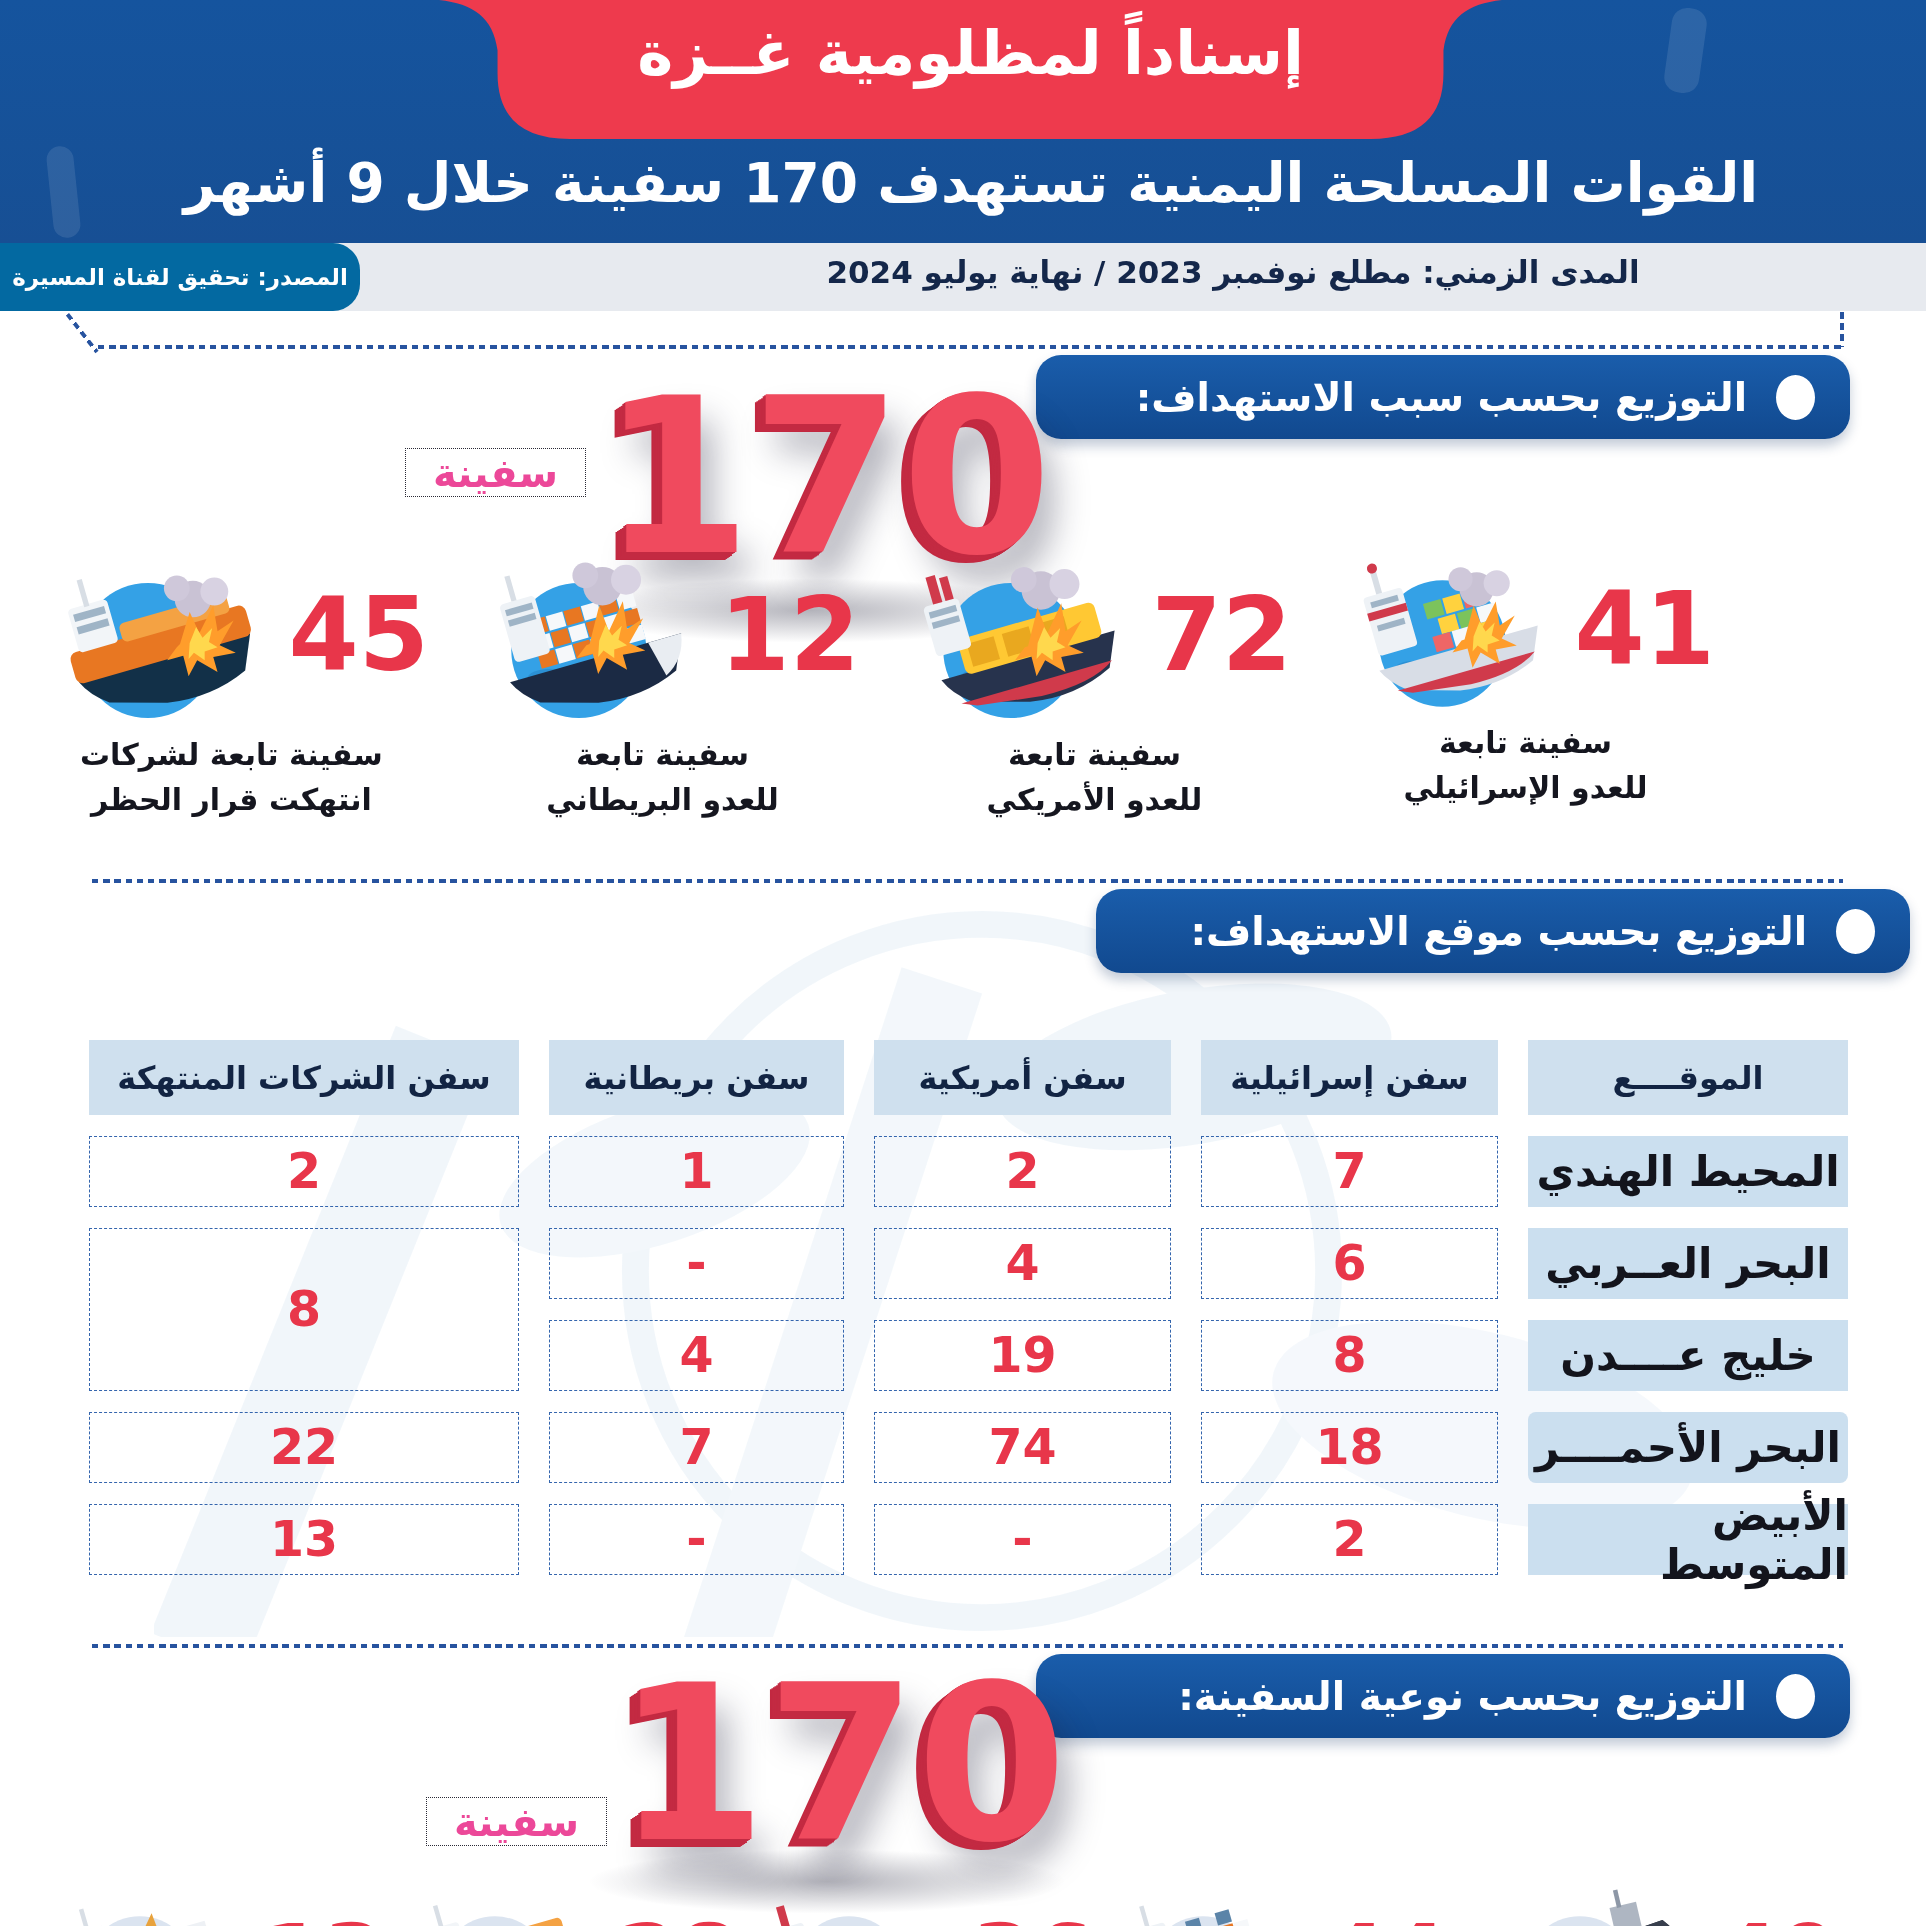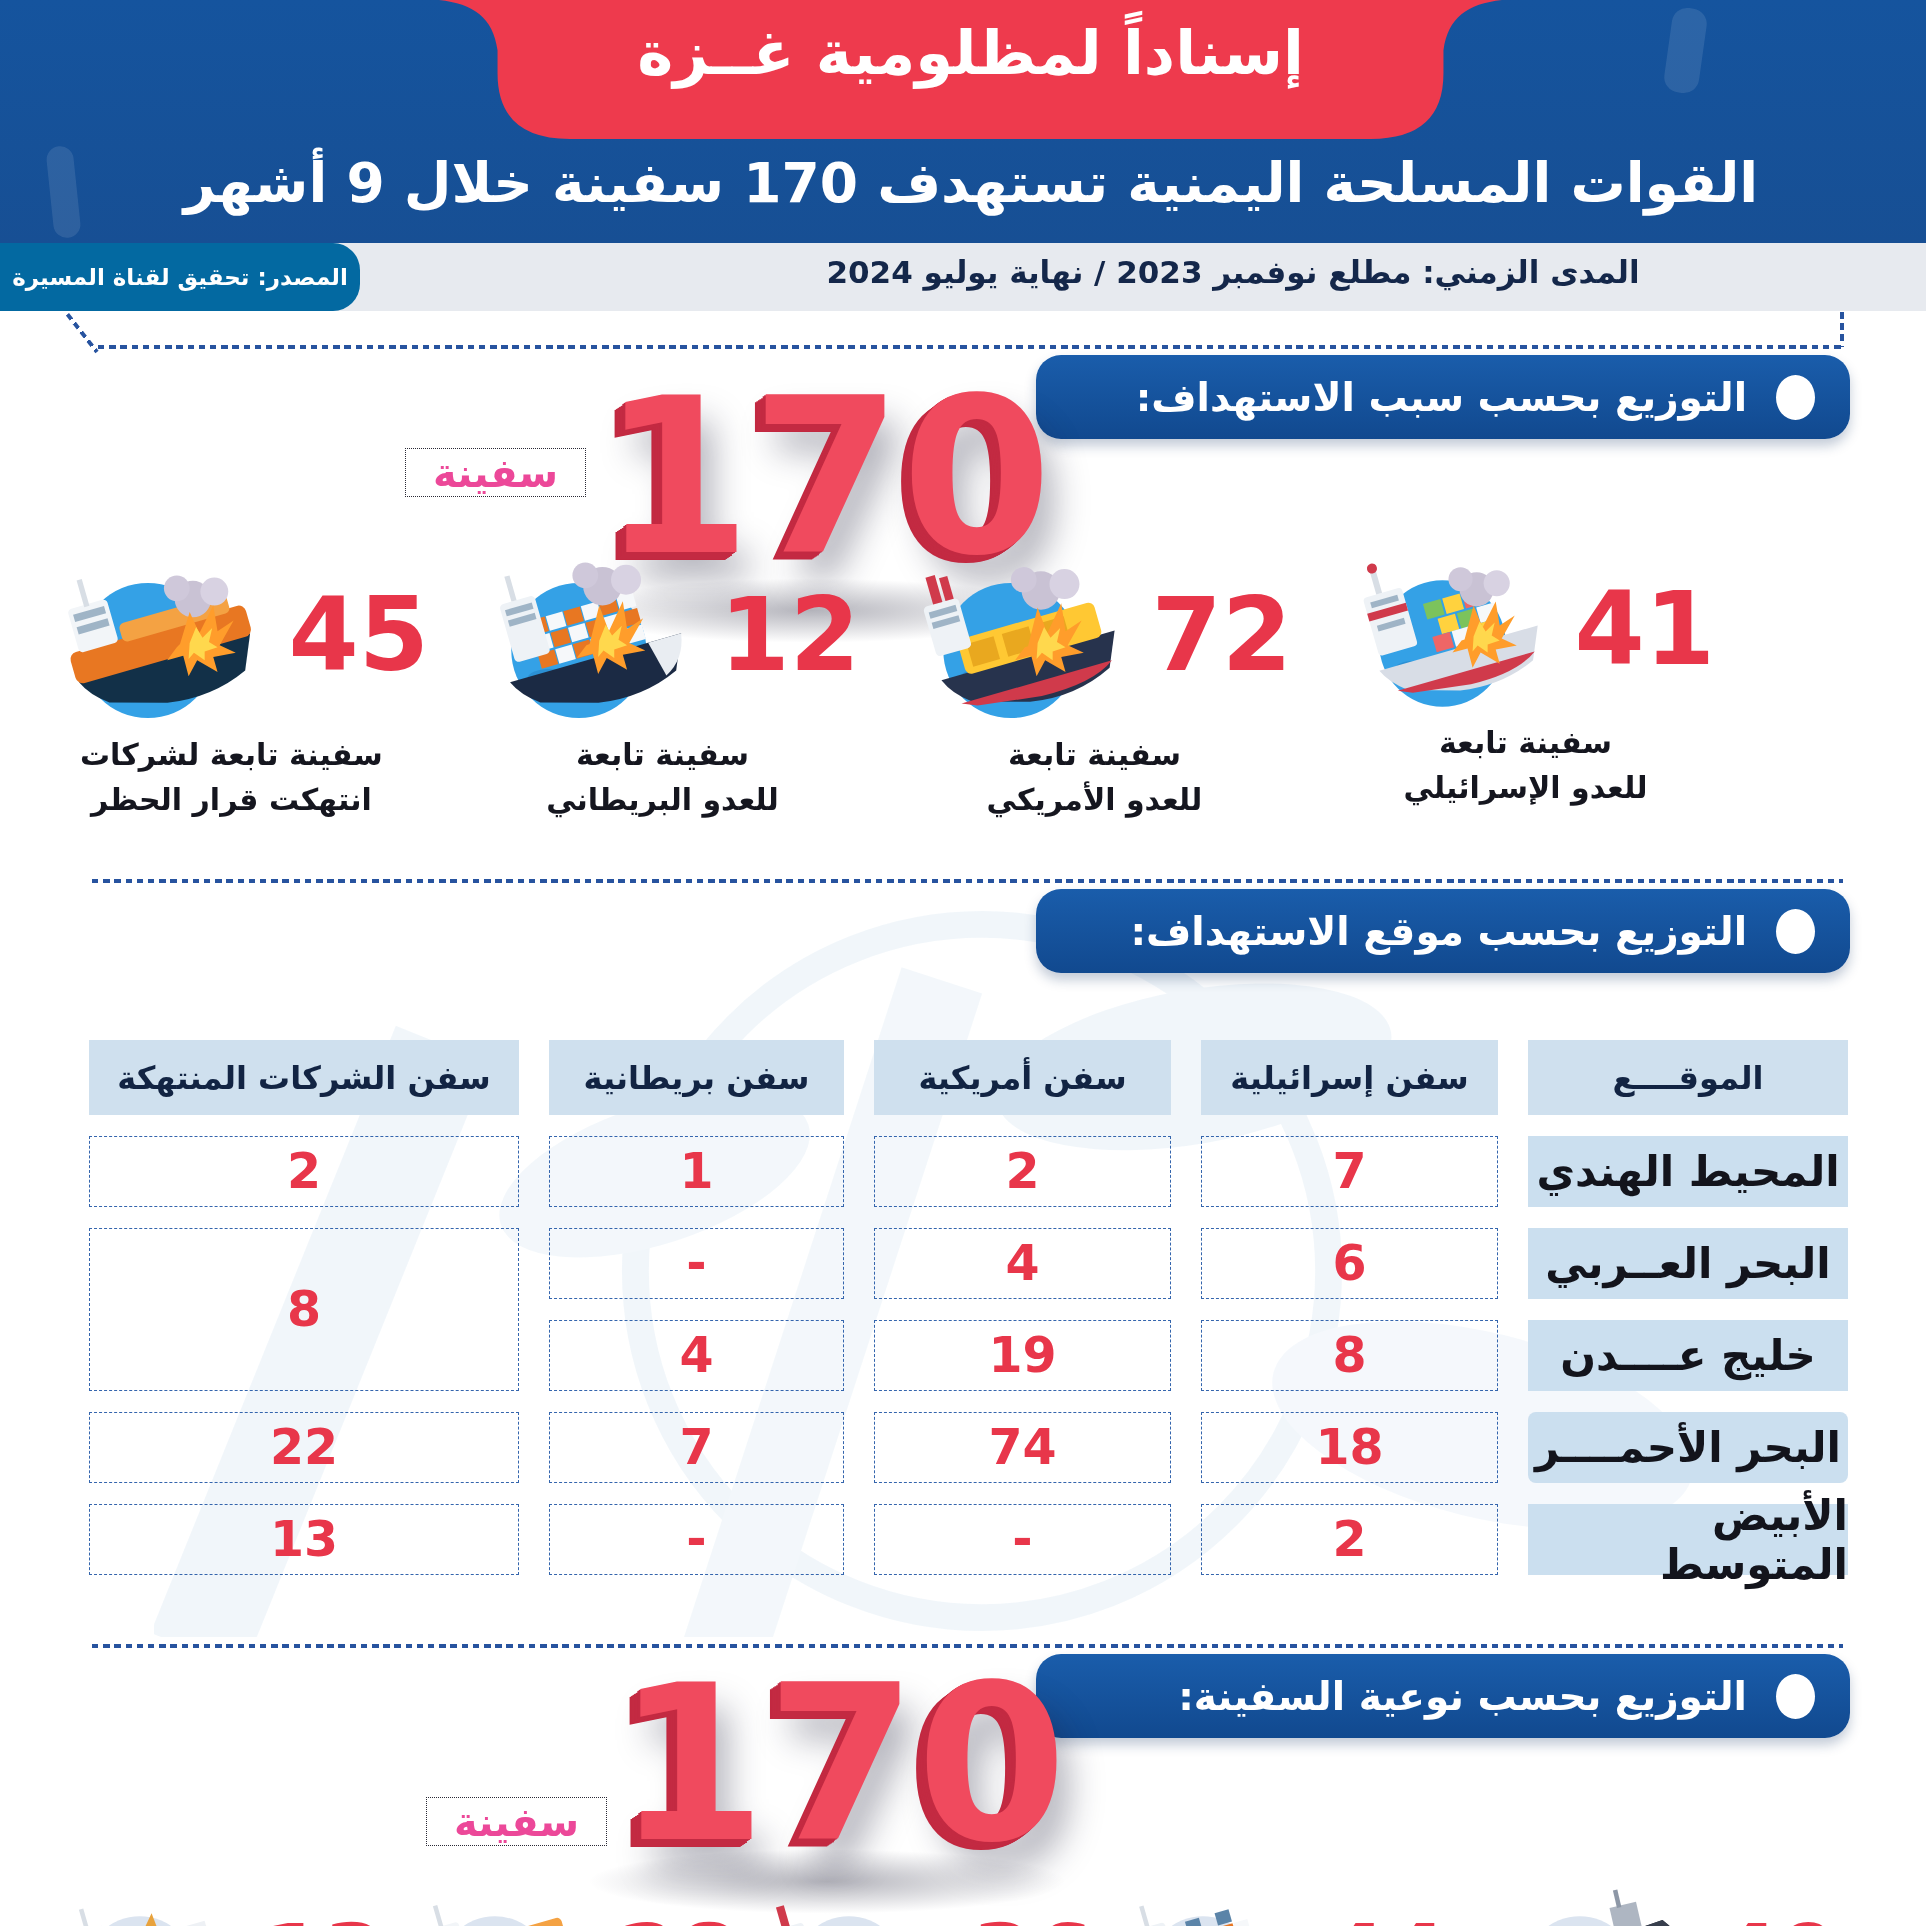--- a/index.html
+++ b/index.html
@@ -256,21 +256,21 @@
     </svg>
     <span class="big-num">41</span>
   </div>
   <div class="item-label">
     <div>سفينة تابعة</div>
     <div>للعدو الإسرائيلي</div>
   </div>
 </div>
 
 <div class="abs dash-h" style="left:92px;top:879px;width:1751px;"></div>
-<div class="abs sec-header" style="left:1036px;top:889px;">
+<div class="abs sec-header" style="left:1096px;top:889px;">
   <span class="sec-bullet"></span>
   <span class="sec-title">التوزيع بحسب موقع الاستهداف:</span>
 </div>
 
 <div class="abs loc-table">
 
   <div class="th" style="grid-area:1/1;">الموقــــع</div>
   <div class="th" style="grid-area:1/2;">سفن إسرائيلية</div>
   <div class="th" style="grid-area:1/3;">سفن أمريكية</div>
   <div class="th" style="grid-area:1/4;">سفن بريطانية</div>

